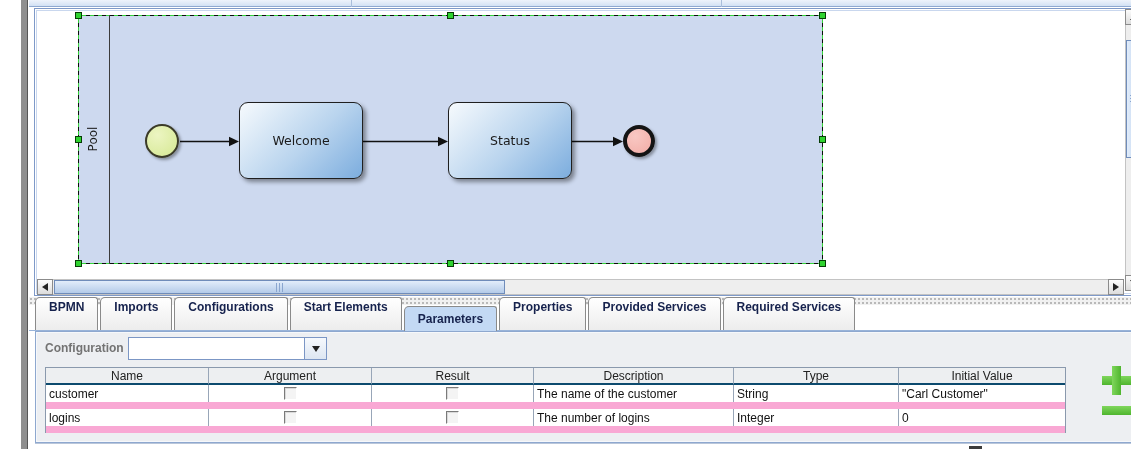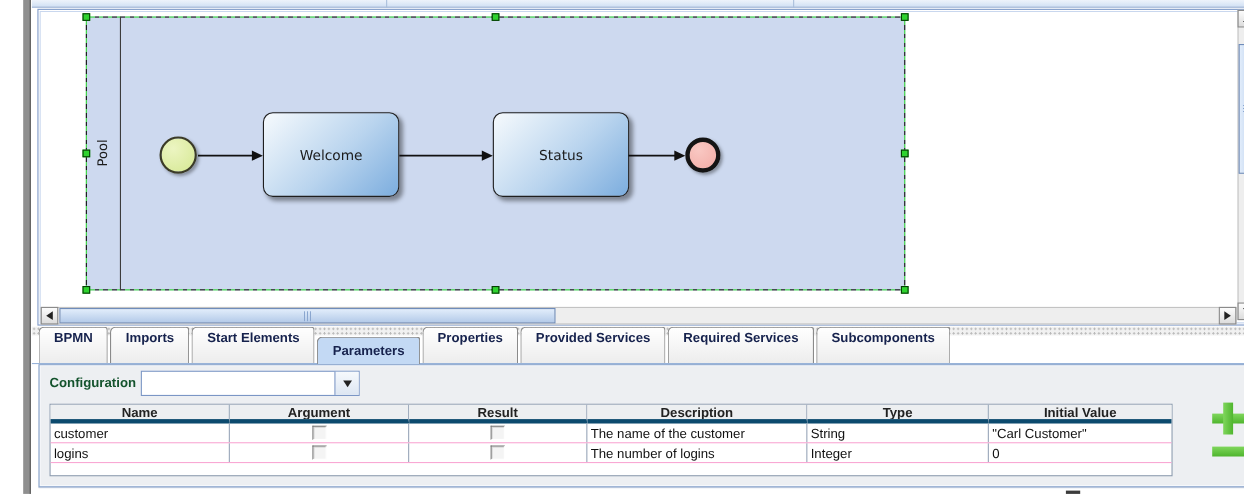--- a/index.html
+++ b/index.html
@@ -85,36 +85,36 @@
   .tab { height:34px; line-height:19px; padding:0 13px; margin-right:2px;
          border:1px solid #8a8a8a; border-bottom:none; border-radius:5px 3px 0 0;
          background:linear-gradient(#ffffff,#ececec);
          font-size:12px; font-weight:bold; color:#16224d; white-space:nowrap; cursor:default; }
   .tab.selected { height:25px; line-height:24px; background:#c3d9f4; z-index:3; position:relative; }
   .tab-underline { left:8px; top:330px; width:1117px; height:1px; background:#98b3d9; z-index:1; }
 
   
   .bottom-panel { left:14px; top:331px; width:1103px; height:112px; background:#edeff2;
                   border:1px solid #8ea8cf; box-shadow:0 1px 0 #b9c6da, inset 0 0 0 1px #f6f8fb; }
-  .config-label { left:24px; top:341px; font-size:12px; font-weight:bold; color:#14532d; }
+  .config-label { left:24px; top:341px; font-size:12px; font-weight:bold; color:#737373; }
   .combo { left:107px; top:337px; width:199px; height:23px; background:#ffffff; border:1px solid #7b96c5; }
   .combo-value { position:absolute; left:4px; top:4px; font-size:12px; color:#111; }
   .combo-btn { position:absolute; right:0; top:0; width:22px; height:21px;
                background:linear-gradient(#f6f9fd,#dde6f2); border-left:1px solid #7b96c5;
                display:flex; align-items:center; justify-content:center; }
 
   
   .ptable { left:24px; top:367px; width:1021px; height:66px; background:#ffffff; border:1px solid #8a99ad; }
   .trow { display:flex; width:1019px; }
-  .thead .tcell { background:#edeff1; justify-content:center; font-weight:bold; color:#222;
-                  border-bottom:4px solid #0c4a6e; height:17px; }
+  .thead .tcell { background:#edeff1; justify-content:center; font-weight:normal; color:#222;
+                  border-bottom:2px solid #0c4a6e; height:17px; }
   .tcell { height:17px; border-right:1px solid #98a6b8; font-size:12px; color:#111;
            display:flex; align-items:center; padding:0 3px; overflow:hidden; white-space:nowrap; }
   .tcell:last-child { border-right:none; }
-  .tbody .trow { border-bottom:1px solid #f9a8d4; }
+  .tbody .trow { border-bottom:7px solid #f9a8d4; }
   .c0 { width:163px; } .c1 { width:163px; justify-content:center; }
   .c2 { width:162px; justify-content:center; } .c3 { width:200px; }
   .c4 { width:165px; } .c5 { width:166px; }
   .checkbox { width:13px; height:13px; background:#f4f4f4;
               border-top:1px solid #7a7a7a; border-left:1px solid #7a7a7a;
               border-bottom:1px solid #ffffff; border-right:1px solid #ffffff;
               box-shadow: inset 1px 1px 0 #d9d9d9; }
 
   
   .btn-add { left:1081px; top:366px; width:30px; height:30px; cursor:pointer; }
@@ -201,26 +201,26 @@
       <span class="tri tri-right"></span>
     </div>
 
   <div class="abs sash"></div>
   <div class="abs tri sash-tri-up"></div>
   <div class="abs tri sash-tri-down"></div>
 
   <div class="abs tabbar">
     <div class="tab">BPMN</div>
     <div class="tab">Imports</div>
+    <div class="tab">Configurations</div>
     <div class="tab">Start Elements</div>
     <div class="tab selected">Parameters</div>
     <div class="tab">Properties</div>
     <div class="tab">Provided Services</div>
     <div class="tab">Required Services</div>
-    <div class="tab">Subcomponents</div>
   </div>
   <div class="abs tab-underline"></div>
 
   <div class="abs bottom-panel"></div>
   <div class="abs config-label">Configuration</div>
   <div class="abs combo">
     <span class="combo-value"></span>
     <span class="combo-btn">
       <span class="tri tri-down"></span>
     </span>

